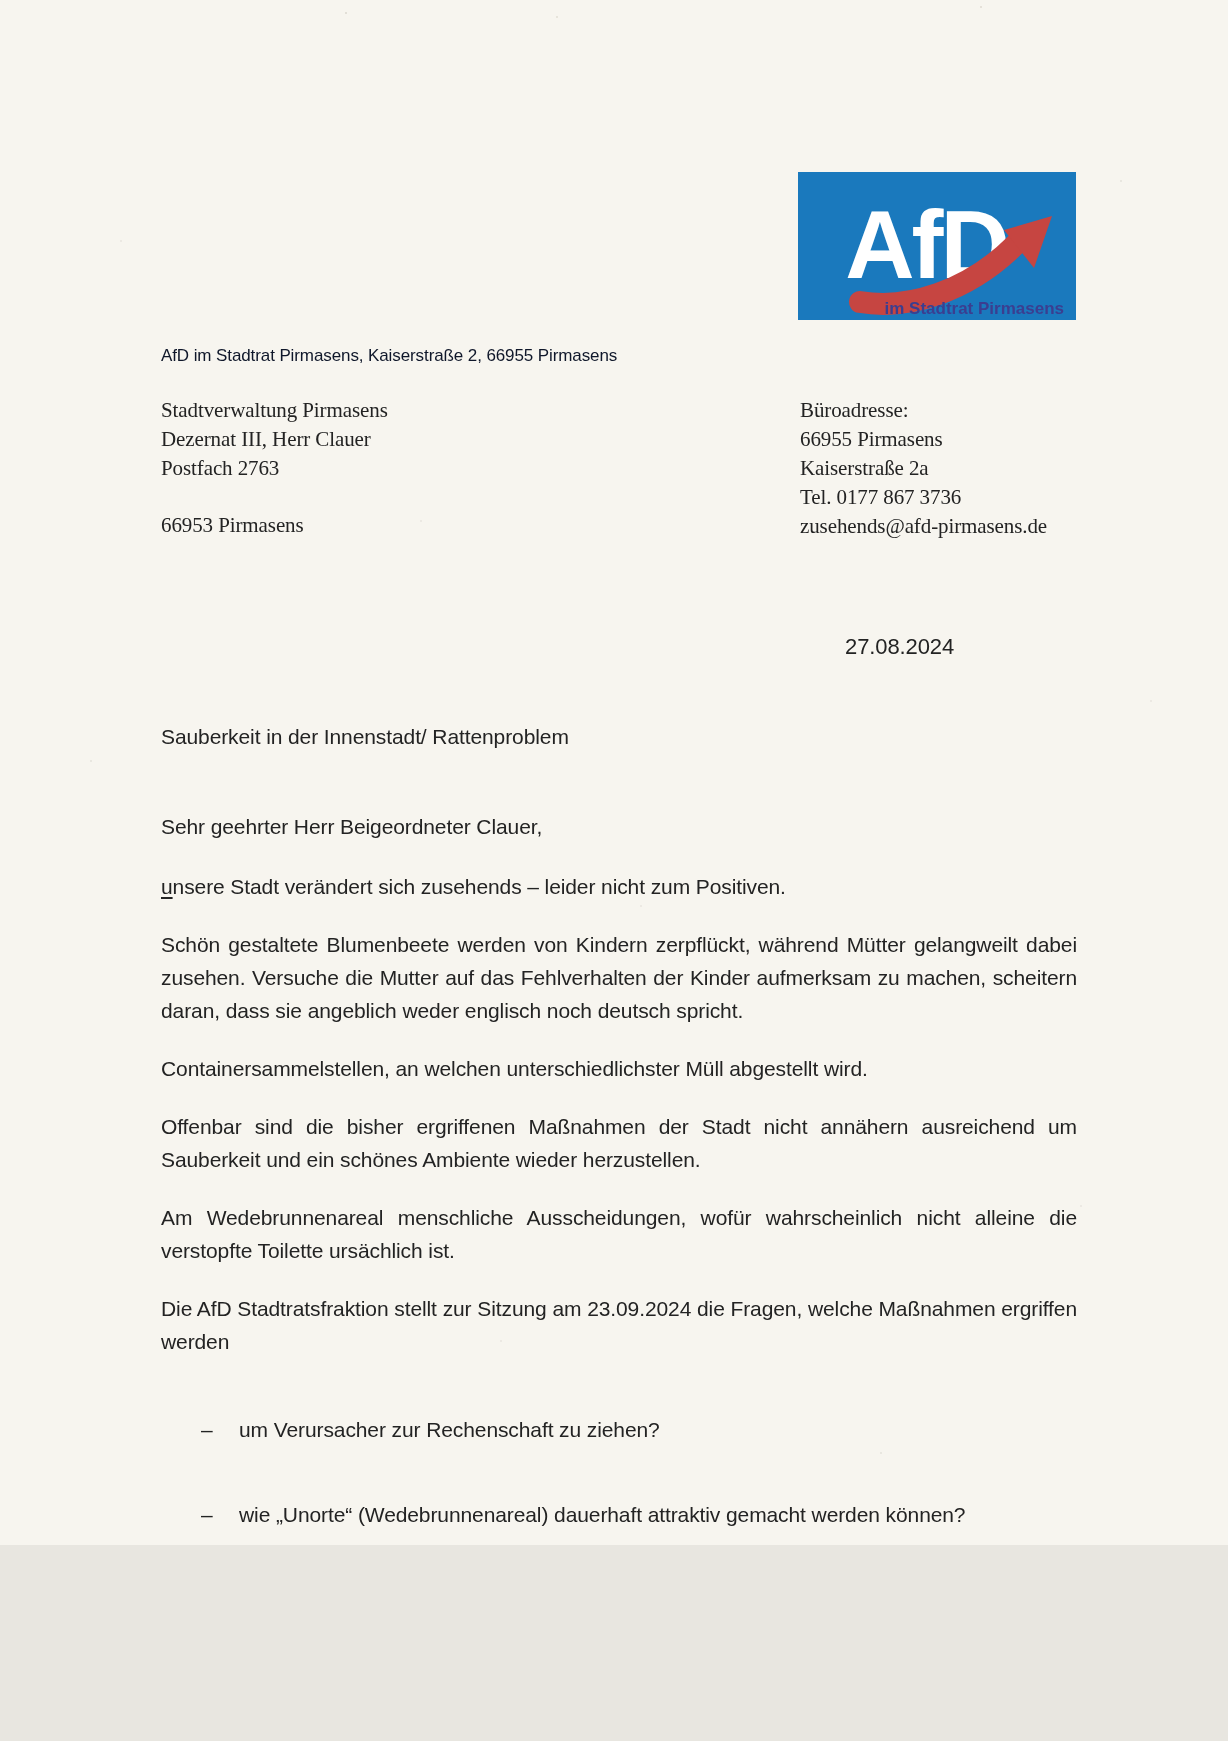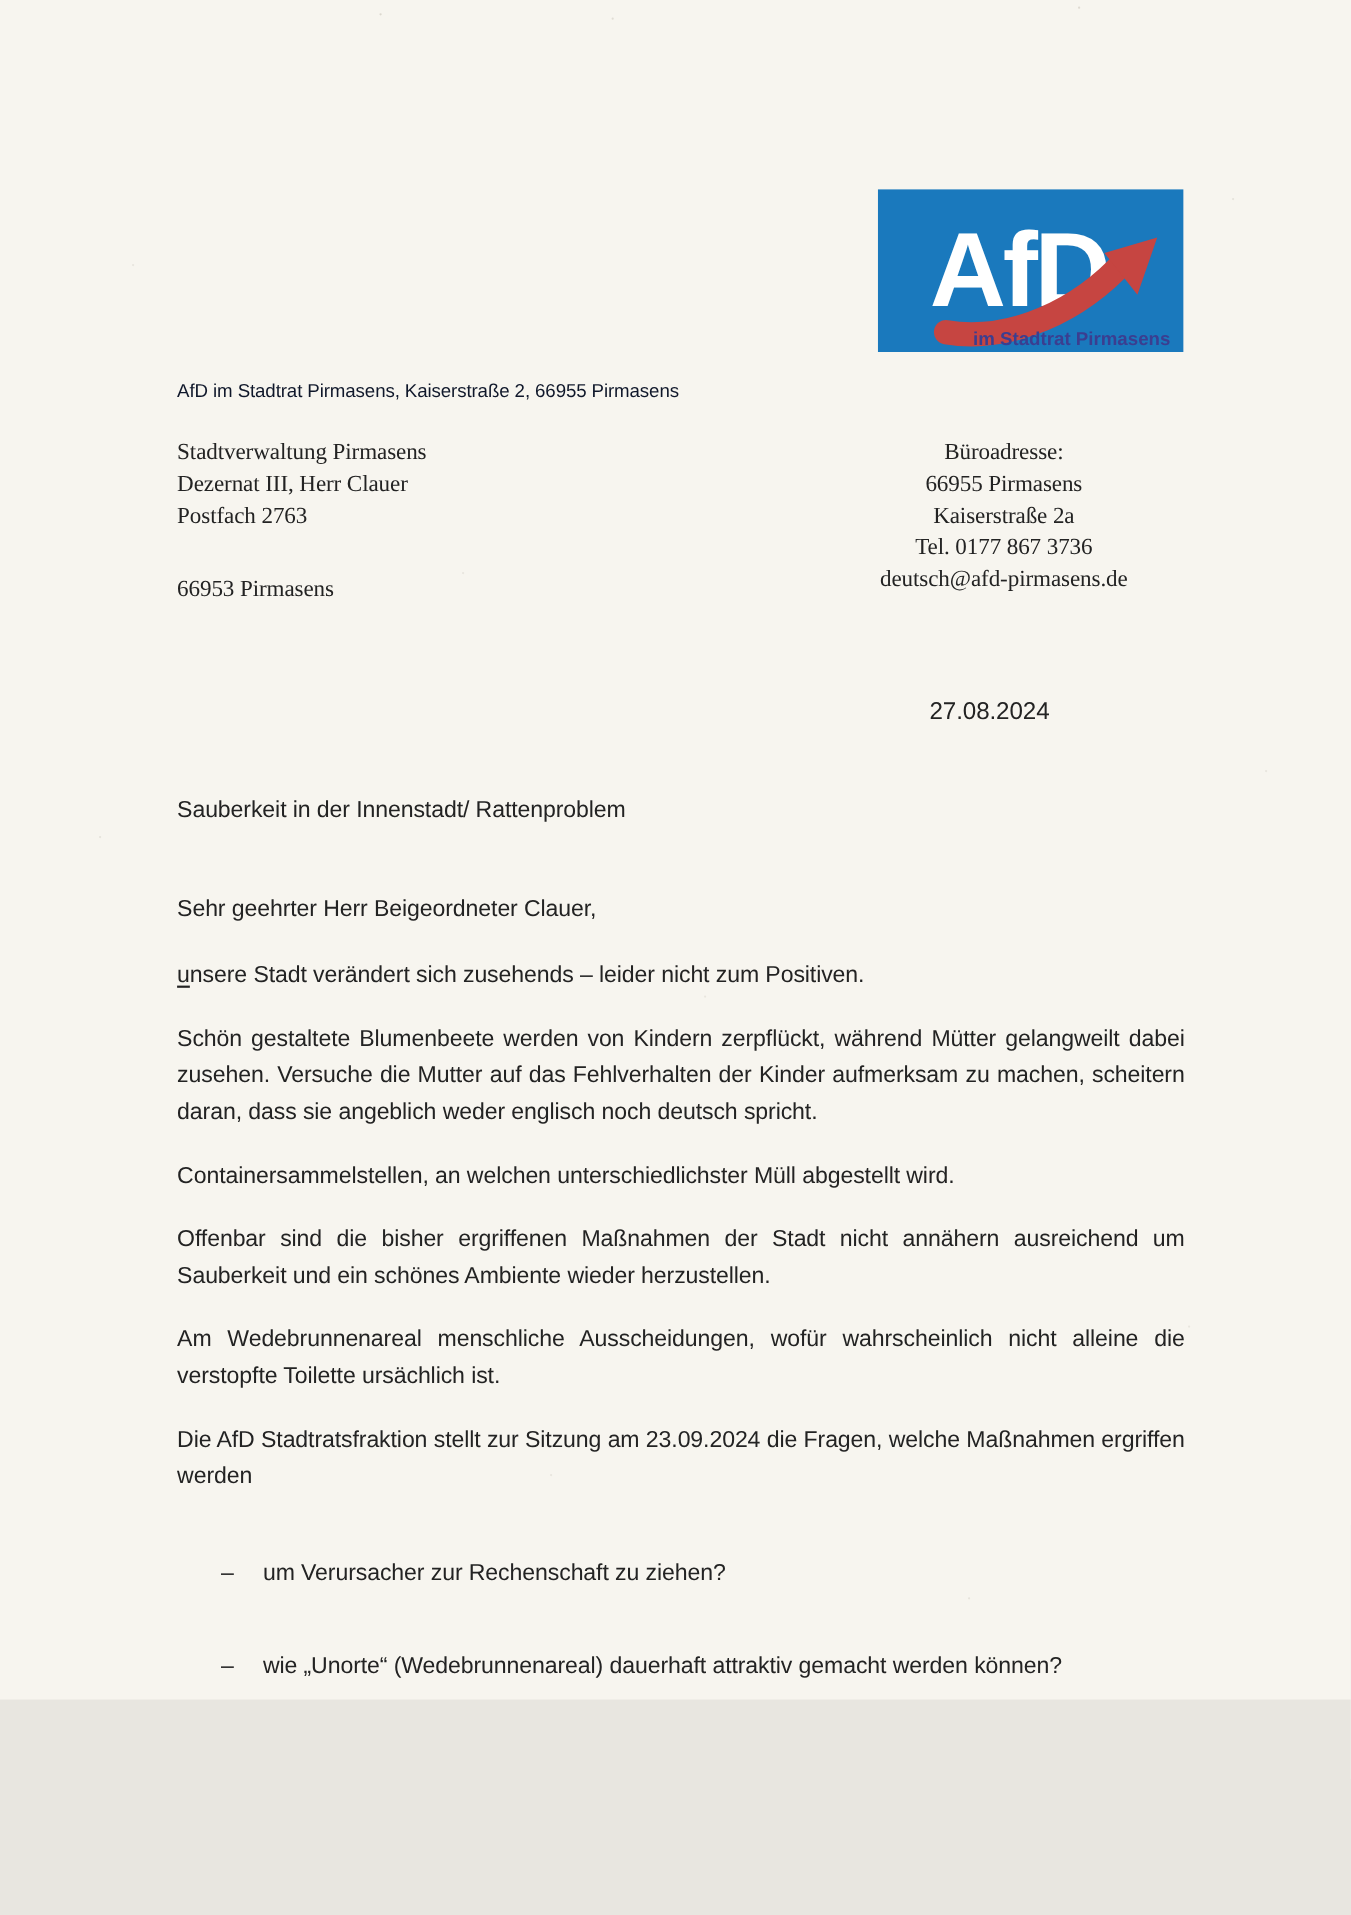--- a/index.html
+++ b/index.html
@@ -36,22 +36,22 @@
     display:block;
   }
   .sender-line{
     position:absolute; left:161px; top:346px;
     font-size:17px; letter-spacing:-.1px; color:#0f172a;
   }
   .addr{
     position:absolute; font-size:21px; line-height:29px; letter-spacing:-.1px;font-family:Liberation Serif, serif;
   }
   .recipient{ left:161px; top:396px; }
-  .recipient .city{ margin-top:38px; }
-  .office{ left:800px; top:396px;text-align:center; }
+  .recipient .city{ margin-top:28px; }
+  .office{ left:800px; top:396px; }
   .date{
     position:absolute; left:845px; top:634px;
     font-size:22px; letter-spacing:-.1px;
   }
   .body{
     position:absolute; left:161px; top:720px; width:916px;
     font-size:21px; line-height:33px; letter-spacing:-.1px;
   }
   .body p{ margin:0; }
   .subject{ margin:0; }
@@ -96,21 +96,21 @@
     <div>Dezernat III, Herr Clauer</div>
     <div>Postfach 2763</div>
     <div class="city">66953 Pirmasens</div>
   </div>
 
   <div class="addr office">
     <div>Büroadresse:</div>
     <div>66955 Pirmasens</div>
     <div>Kaiserstraße 2a</div>
     <div>Tel. 0177 867 3736</div>
-    <div>deutsch@afd-pirmasens.de</div>
+    <div>zusehends@afd-pirmasens.de</div>
   </div>
 
   <div class="date">27.08.2024</div>
 
   <div class="body">
     <p class="subject">Sauberkeit in der Innenstadt/ Rattenproblem</p>
 
     <p class="salutation">Sehr geehrter Herr Beigeordneter Clauer,</p>
 
     <p class="intro"><span class="u-underline">u</span><span>nsere Stadt verändert sich zusehends – leider nicht zum Positiven.</span></p>

